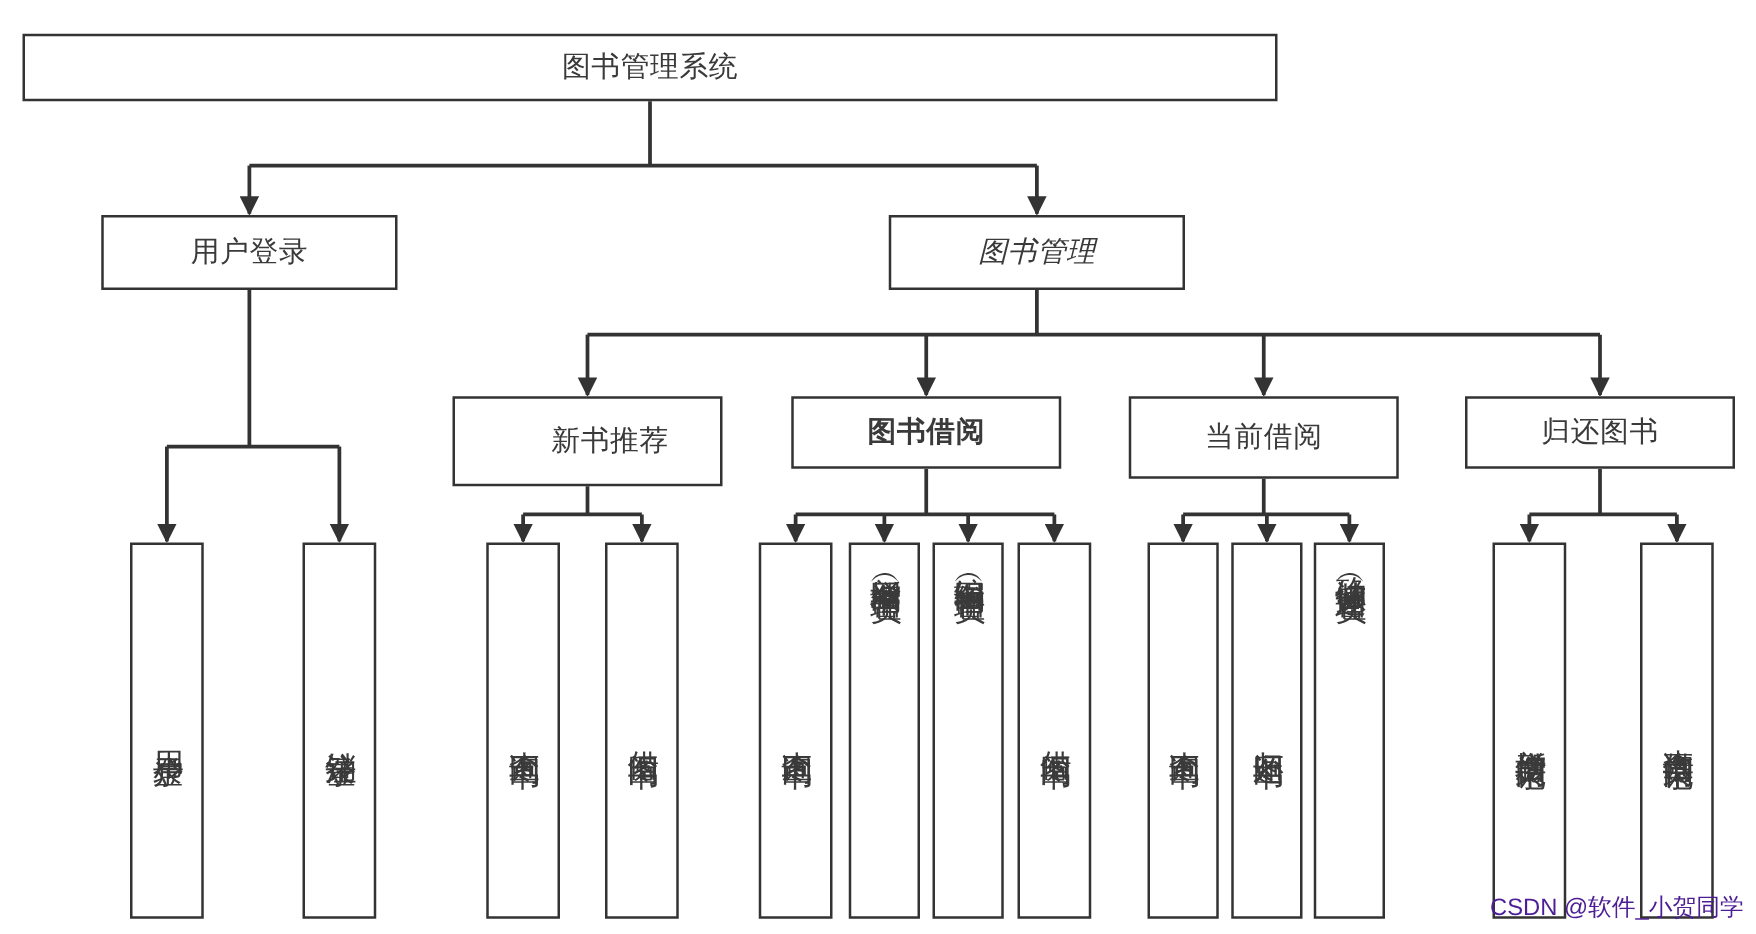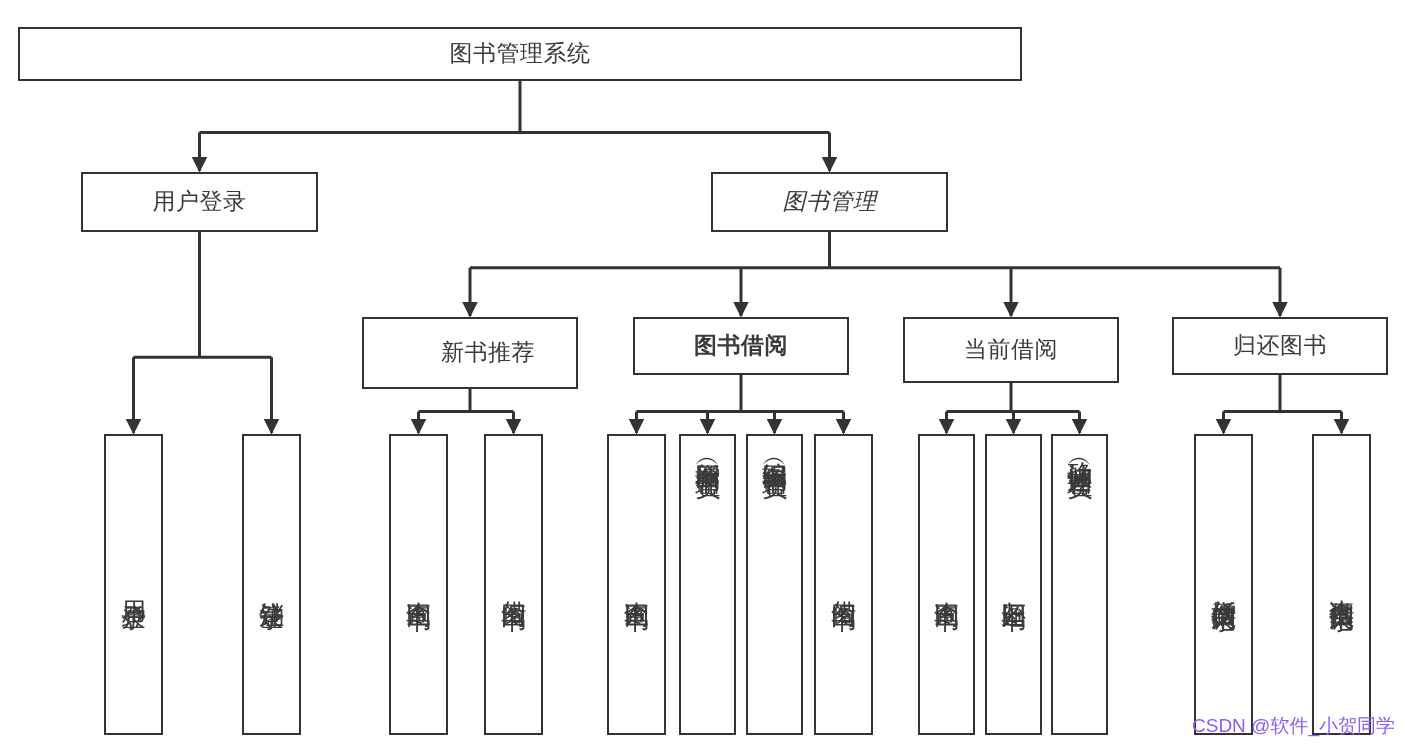--- a/index.html
+++ b/index.html
@@ -57,21 +57,21 @@
     line-height: 1.18;
     letter-spacing: 2px;
     white-space: nowrap;
   }
   .node.vert.centered {
     align-items: center;
     padding-top: 0;
   }
   .watermark {
     position: absolute;
-    color: #8b5cf6;
+    color: #4c1d95;
     font-size: 19px;
     white-space: nowrap;
     z-index: 3;
     font-family: "Liberation Sans", "DejaVu Sans", sans-serif;
   }
 </style>
 </head>
 <body>
 
 <div id="canvas">

